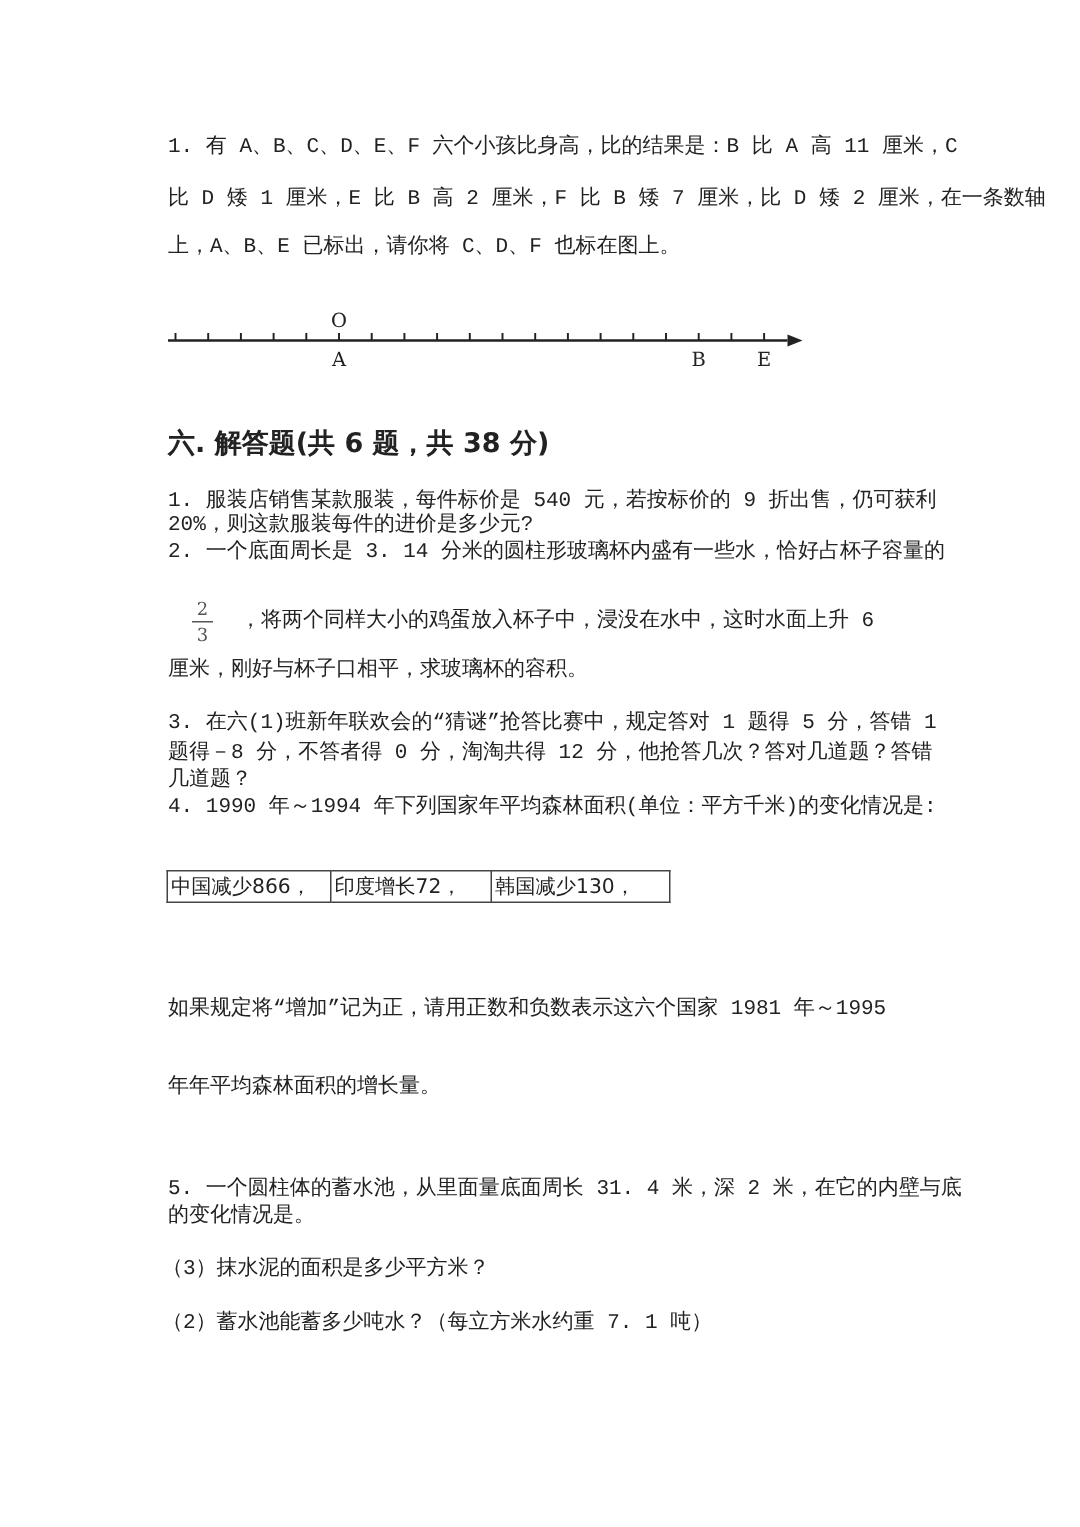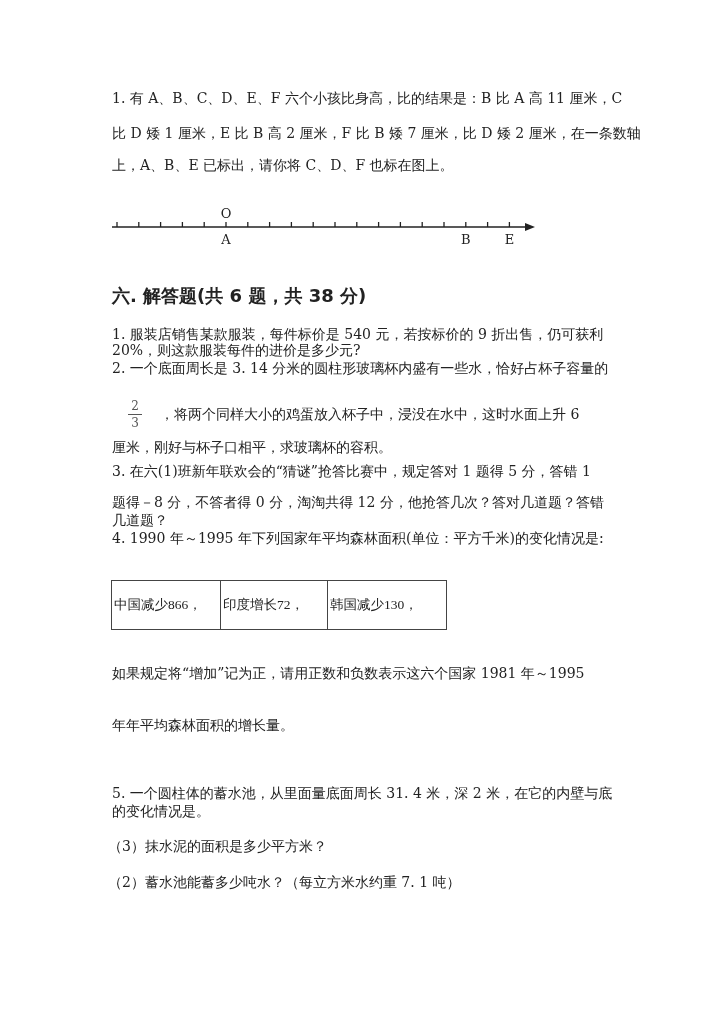--- a/index.html
+++ b/index.html
@@ -1,23 +1,23 @@
 <!DOCTYPE html>
 <html><head>
 <meta charset="utf-8">
 <style>
   html, body { margin: 0; padding: 0; background: #ffffff; }
   body { width: 720px; height: 1018px; position: relative; overflow: hidden;
          font-family: "DejaVu Serif", "Liberation Serif", serif; color: #222; }
-  .line { position: absolute; left: 112px; font-size: 14px; white-space: nowrap; line-height: 18px; }
+  .line { position: absolute; left: 112px; font-size: 14px; white-space: nowrap; line-height: 18px; font-family: Liberation Mono, monospace; }
   .bold { font-weight: bold; font-family: "DejaVu Sans", "Liberation Sans", sans-serif; }
   .numline { position: absolute; left: 110px; top: 200px; width: 430px; height: 50px; }
   .tbl { position: absolute; left: 111px; top: 580px; border-collapse: collapse;
          font-family: "DejaVu Sans", "Liberation Sans", sans-serif; font-size: 13.5px; }
-  .tbl td { border: 1px solid #444; padding: 15px 2px; height: 17px; white-space: nowrap; font-family: Liberation Serif, serif; }
+  .tbl td { border: 1px solid #444; padding: 1px 2px; height: 17px; white-space: nowrap; }
   .frac { position: absolute; left: 128px; top: 399px; width: 14px; text-align: center;
           font-size: 12px; line-height: 14px; color: #555; }
   .frac .bar { border-top: 1px solid #555; margin: 1px 0; }
 </style>
 </head>
 <body>
 
 <div class="line" style="top:89px">1. 有 A、B、C、D、E、F 六个小孩比身高，比的结果是：B 比 A 高 11 厘米，C</div>
 <div class="line" style="top:124px">比 D 矮 1 厘米，E 比 B 高 2 厘米，F 比 B 矮 7 厘米，比 D 矮 2 厘米，在一条数轴</div>
 <div class="line" style="top:156px">上，A、B、E 已标出，请你将 C、D、F 也标在图上。</div>
@@ -61,25 +61,25 @@
 
 <div class="line" style="top:359px">2. 一个底面周长是 3. 14 分米的圆柱形玻璃杯内盛有一些水，恰好占杯子容量的</div>
 <div class="frac">
   <div>2</div>
   <div class="bar"></div>
   <div>3</div>
 </div>
 <div class="line" style="top:405px;left:160px">，将两个同样大小的鸡蛋放入杯子中，浸没在水中，这时水面上升 6</div>
 <div class="line" style="top:438px">厘米，刚好与杯子口相平，求玻璃杯的容积。</div>
 
-<div class="line" style="top:462px">3. 在六(1)班新年联欢会的“猜谜”抢答比赛中，规定答对 1 题得 5 分，答错 1</div>
+<div class="line" style="top:473px">3. 在六(1)班新年联欢会的“猜谜”抢答比赛中，规定答对 1 题得 5 分，答错 1</div>
 <div class="line" style="top:493px">题得－8 分，不答者得 0 分，淘淘共得 12 分，他抢答几次？答对几道题？答错</div>
 <div class="line" style="top:511px">几道题？</div>
 
-<div class="line" style="top:529px">4. 1990 年～1995 年下列国家年平均森林面积(单位：平方千米)的变化情况是:</div>
+<div class="line" style="top:529px">4. 1990 年～1994 年下列国家年平均森林面积(单位：平方千米)的变化情况是:</div>
 <table class="tbl">
   <tbody>
       <tr>
     <td style="width:104px">中国减少866，</td>
     <td style="width:102px">印度增长72，</td>
     <td style="width:114px">韩国减少130，</td>
   </tr>
 </tbody>
   </table>
 <div class="line" style="top:664px">如果规定将“增加”记为正，请用正数和负数表示这六个国家 1981 年～1995</div>

